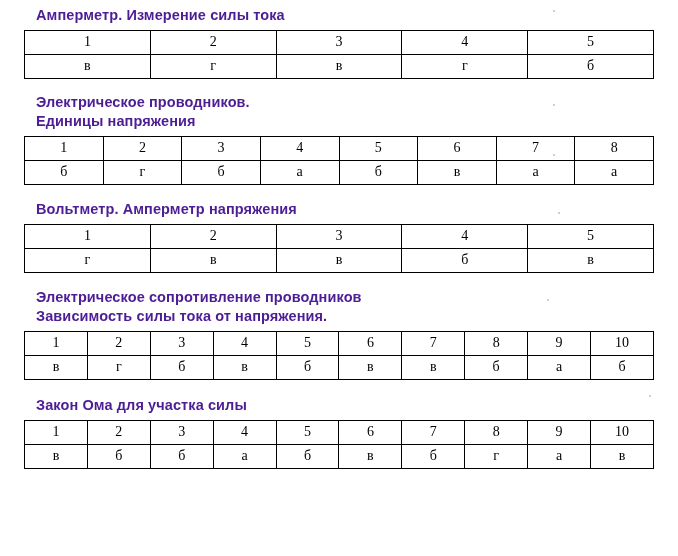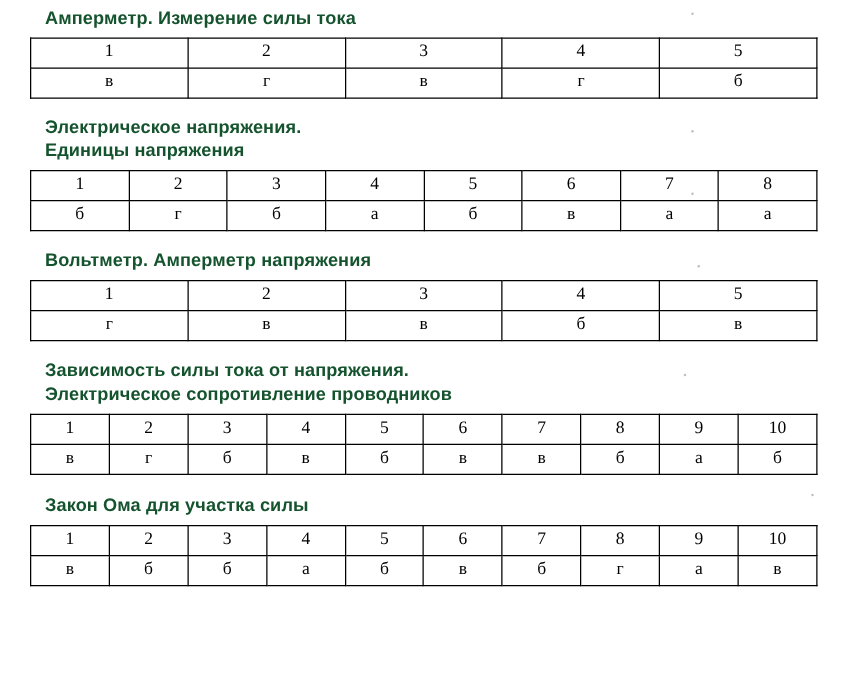--- a/index.html
+++ b/index.html
@@ -23,21 +23,21 @@
     padding: 6px 0 0 0;
   }
   .section {
     margin: 0 0 0 0;
   }
   .sec-title {
     font-family: "Liberation Sans", sans-serif;
     font-weight: bold;
     font-size: 14.5px;
     line-height: 19px;
-    color: #14532d;
+    color: #4c1d95;
     margin-left: 36px;
     white-space: pre;
     letter-spacing: 0.1px;
   }
   .title-block {
     margin-bottom: 5px;
   }
   table.answers {
     border-collapse: collapse;
     table-layout: fixed;
@@ -98,21 +98,21 @@
         <td>б</td>
       </tr>
     </tbody>
       </table>
   </div>
 
   <div class="sec-gap-1"></div>
 
   <div class="section">
     <div class="title-block">
-      <div class="sec-title">Электрическое напряжения.</div>
+      <div class="sec-title">Электрическое проводников.</div>
       <div class="sec-title">Единицы напряжения</div>
     </div>
     <table class="answers" style="width:630px;">
       <tbody>
           <tr class="nums">
         <td>1</td>
         <td>2</td>
         <td>3</td>
         <td>4</td>
         <td>5</td>
@@ -157,22 +157,22 @@
         <td>в</td>
       </tr>
     </tbody>
       </table>
   </div>
 
   <div class="sec-gap-3"></div>
 
   <div class="section">
     <div class="title-block">
+      <div class="sec-title">Электрическое сопротивление проводников</div>
       <div class="sec-title">Зависимость силы тока от напряжения.</div>
-      <div class="sec-title">Электрическое сопротивление проводников</div>
     </div>
     <table class="answers" style="width:630px;">
       <tbody>
           <tr class="nums">
         <td>1</td>
         <td>2</td>
         <td>3</td>
         <td>4</td>
         <td>5</td>
         <td>6</td>

